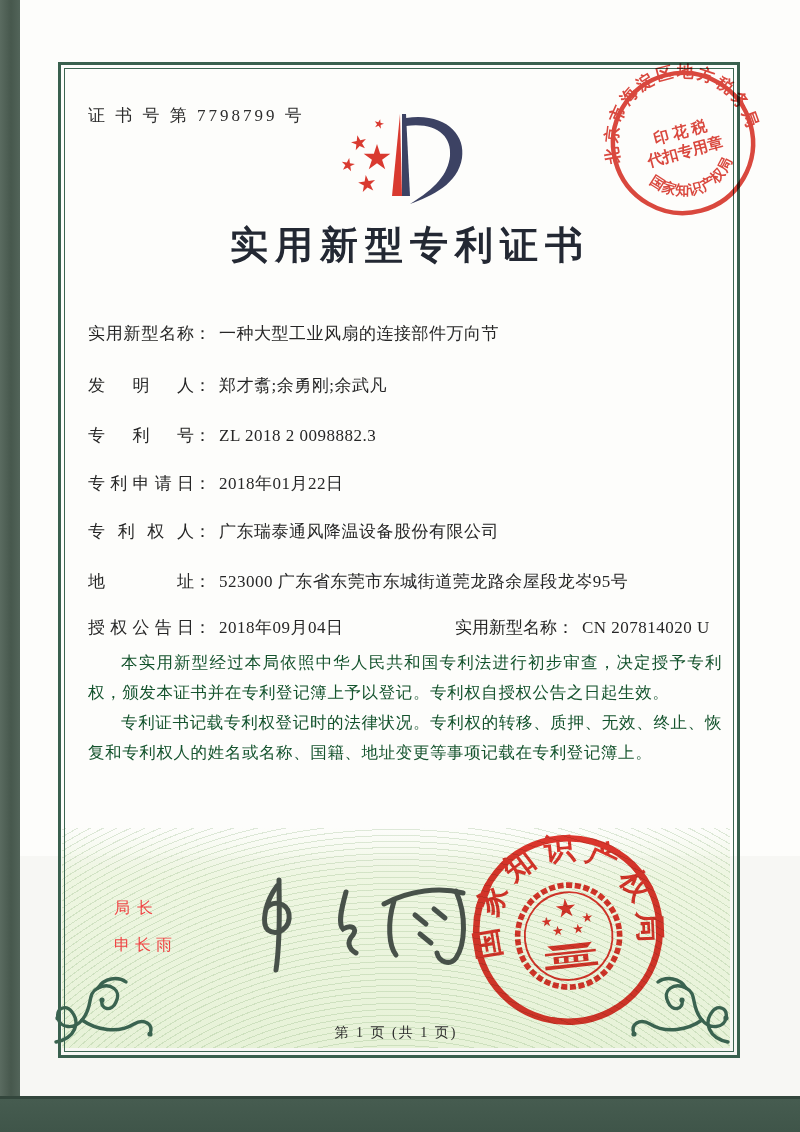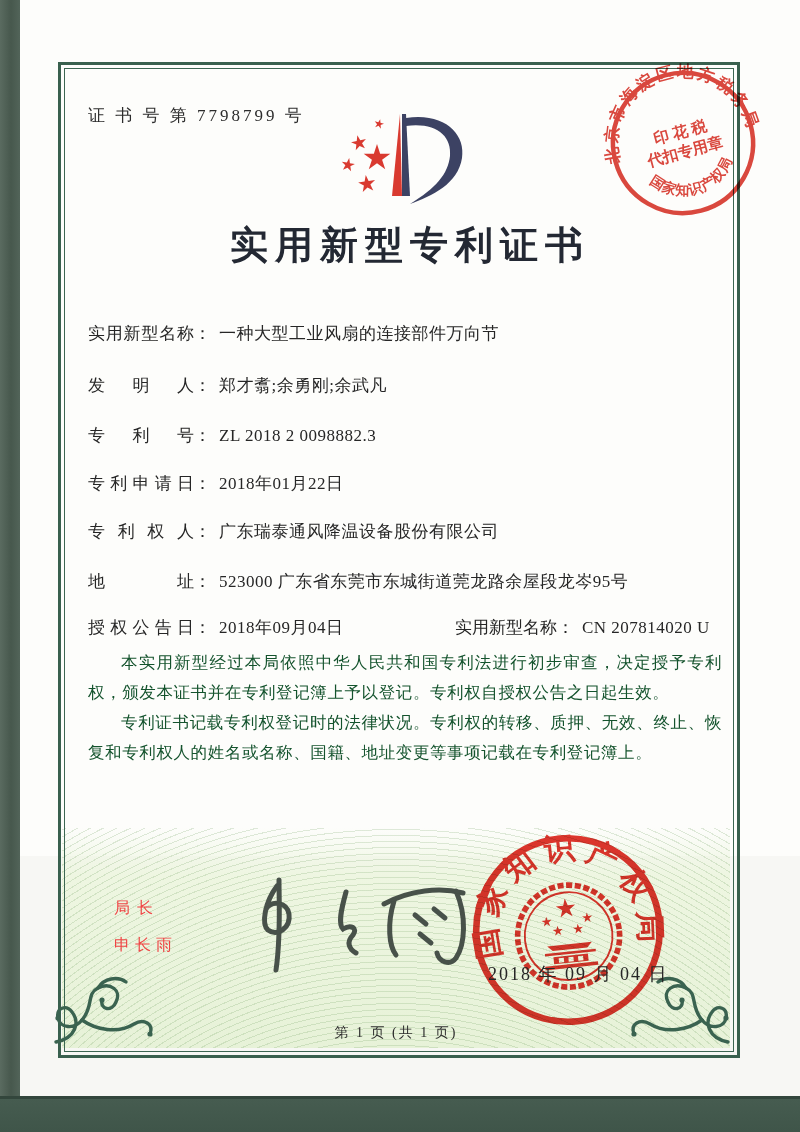--- a/index.html
+++ b/index.html
@@ -210,17 +210,16 @@
             <rect x="-26" y="27.5" width="52" height="3.6"></rect>
           </g>
           <g fill="#fff">
             <rect x="-12" y="20.6" width="5" height="4.4"></rect>
             <rect x="-2.5" y="20.6" width="5" height="4.4"></rect>
             <rect x="7" y="20.6" width="5" height="4.4"></rect>
           </g>
         </g>
       </g>
     </svg>
-    <div class="seal-date">2018 年 09 月 04 日</div>
 
     <div class="footer">第 1 页 (共 1 页)</div>
   </div>
 </div>
 
 </body></html>

